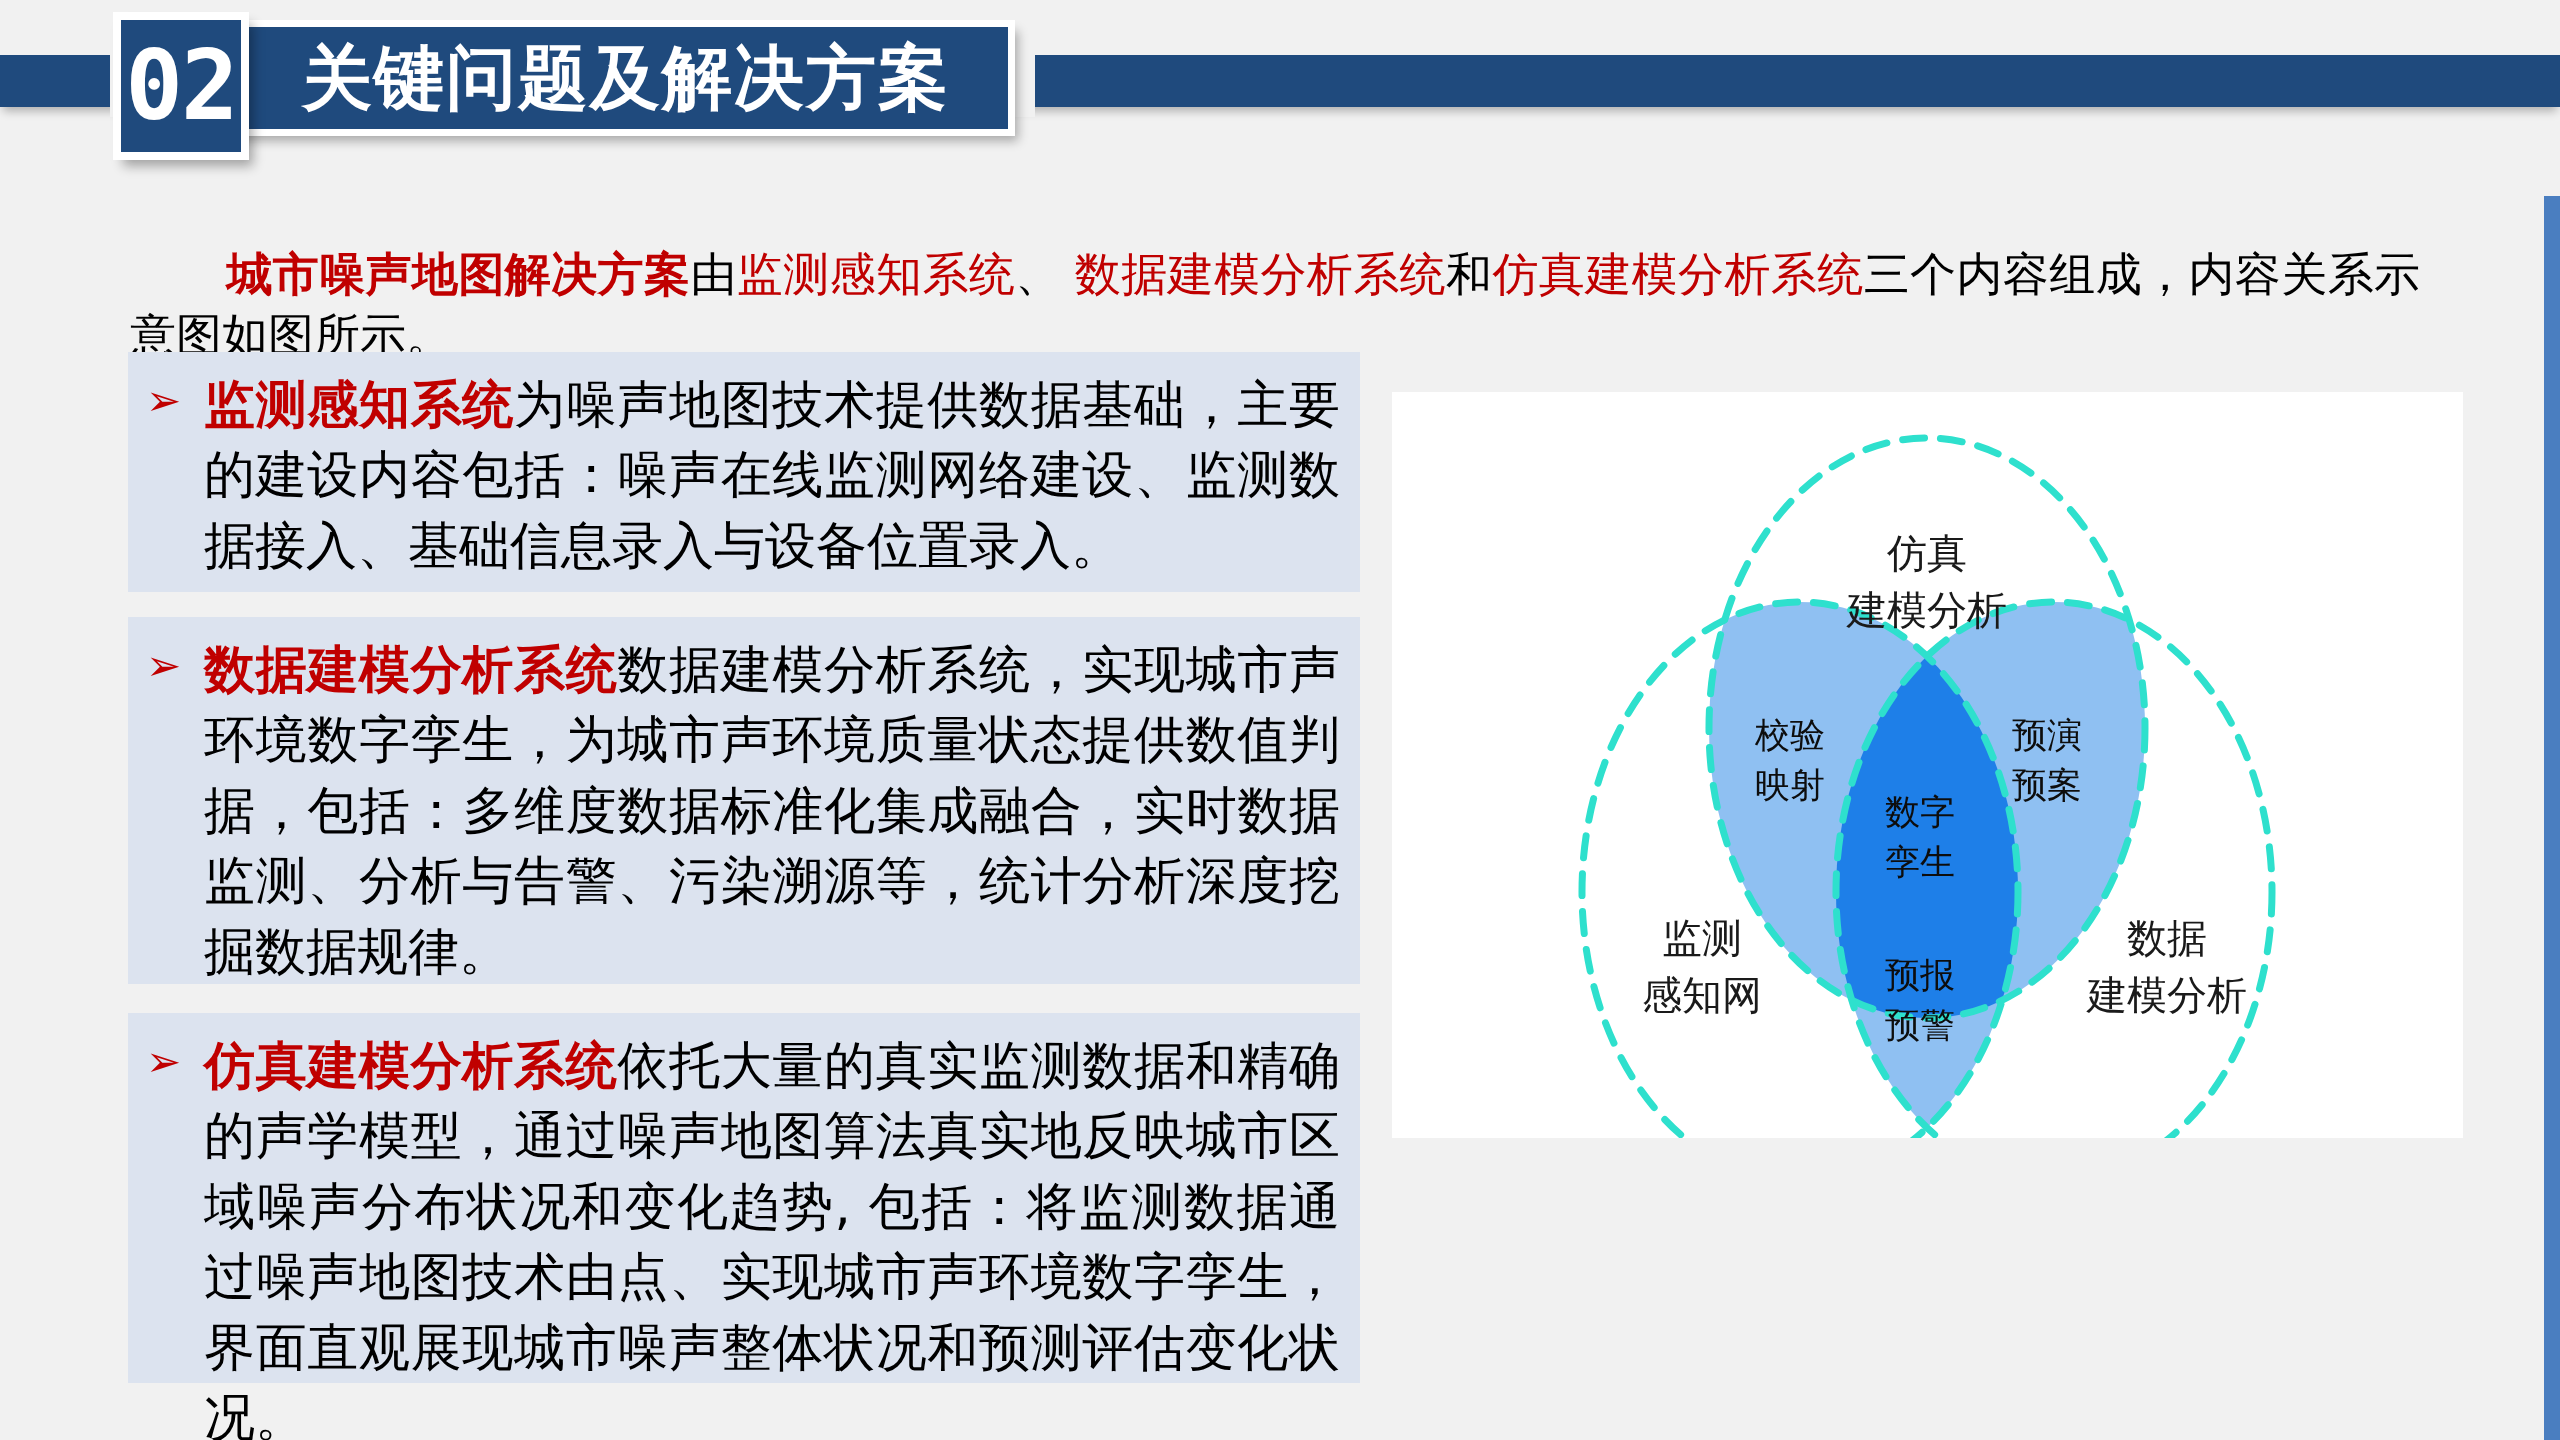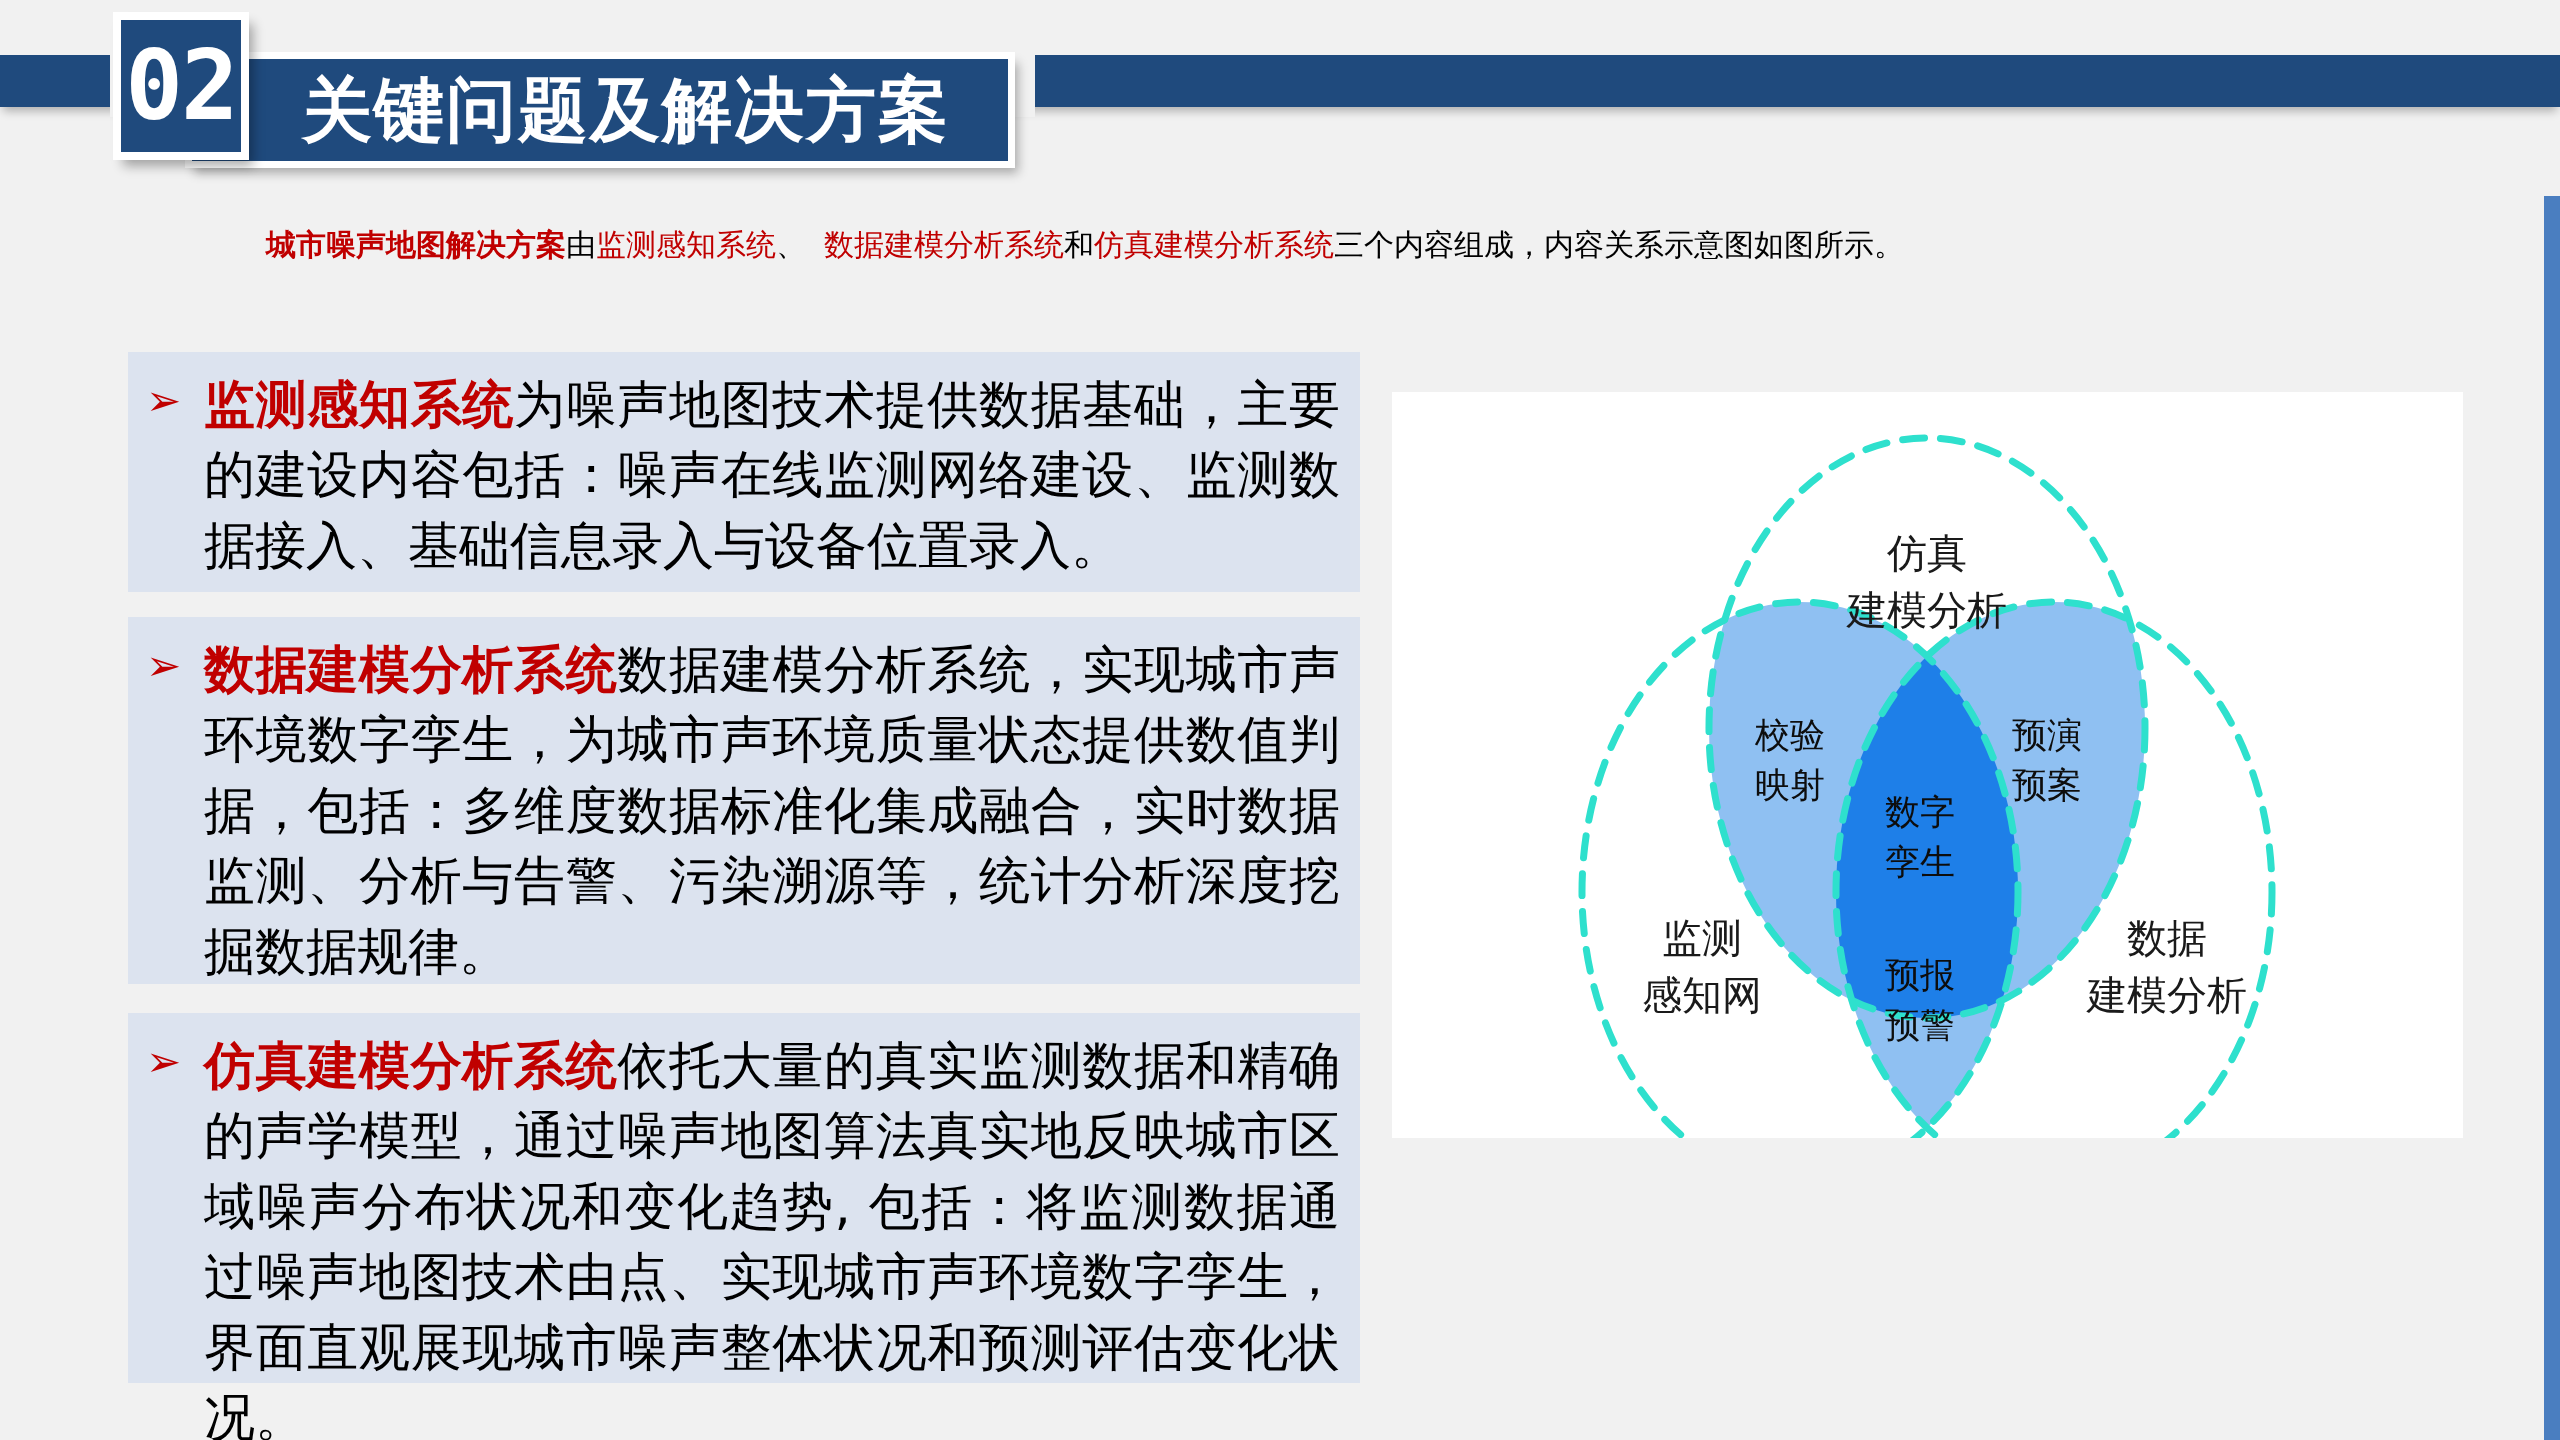--- a/index.html
+++ b/index.html
@@ -47,21 +47,20 @@
     width: 830px;
     height: 116px;
     background: #1f4a7d;
     border: 7px solid #ffffff;
     box-sizing: border-box;
     box-shadow: 6px 8px 10px -3px rgba(0,0,0,0.30);
     display: flex;
     align-items: center;
     padding-left: 110px;
     box-sizing: border-box;
-    margin-top: 32px;
   }
   #title-text {
     color: #ffffff;
     font-size: 70px;
     font-weight: bold;
     letter-spacing: 2px;
     line-height: 1;
     white-space: nowrap;
     font-family: "DejaVu Sans", "Liberation Sans", sans-serif;
   }
@@ -87,26 +86,25 @@
     font-family: "DejaVu Sans Mono", "Liberation Mono", monospace;
     letter-spacing: -2px;
   }
 
   
   #intro-paragraph {
     position: absolute;
     left: 130px;
     top: 198px;
     width: 2290px;
-    font-size: 30px;
+    font-size: 46px;
     line-height: 1.32;
     color: #000000;
-    font-family: Liberation Mono, monospace;
+    font-family: Liberation Sans, sans-serif;
     text-align: justify;
-    margin-left: 40px;
   }
   .hl-red {
     color: #c00000;
     font-weight: bold;
   }
   .hl-red-plain {
     color: #c00000;
   }
   .indent2 { display: inline-block; width: 96px; }
 

